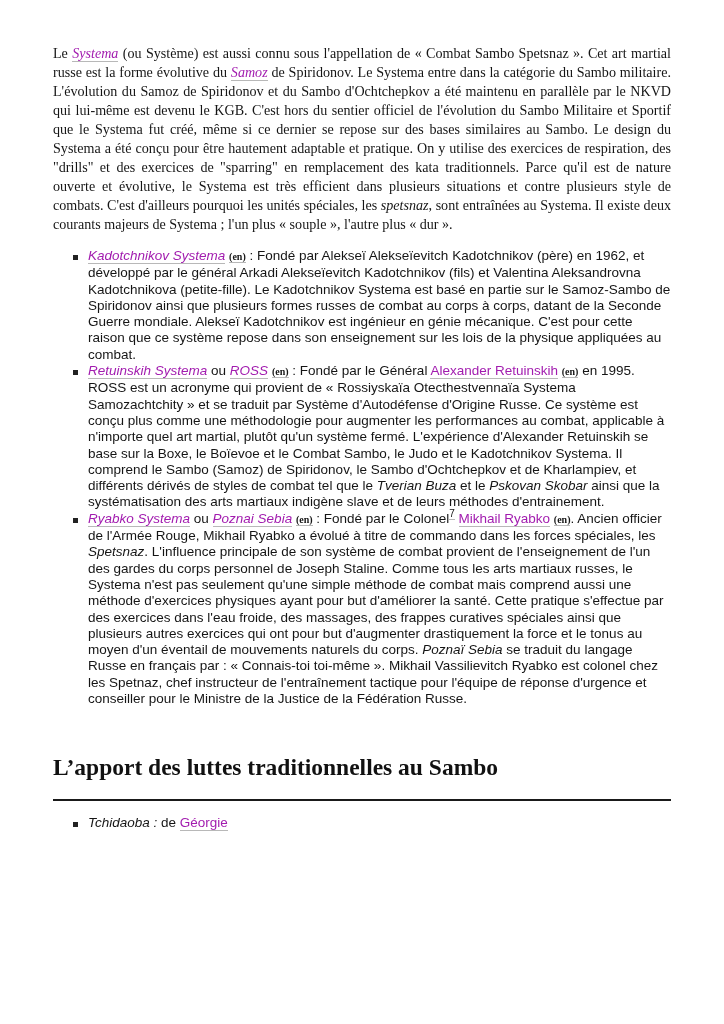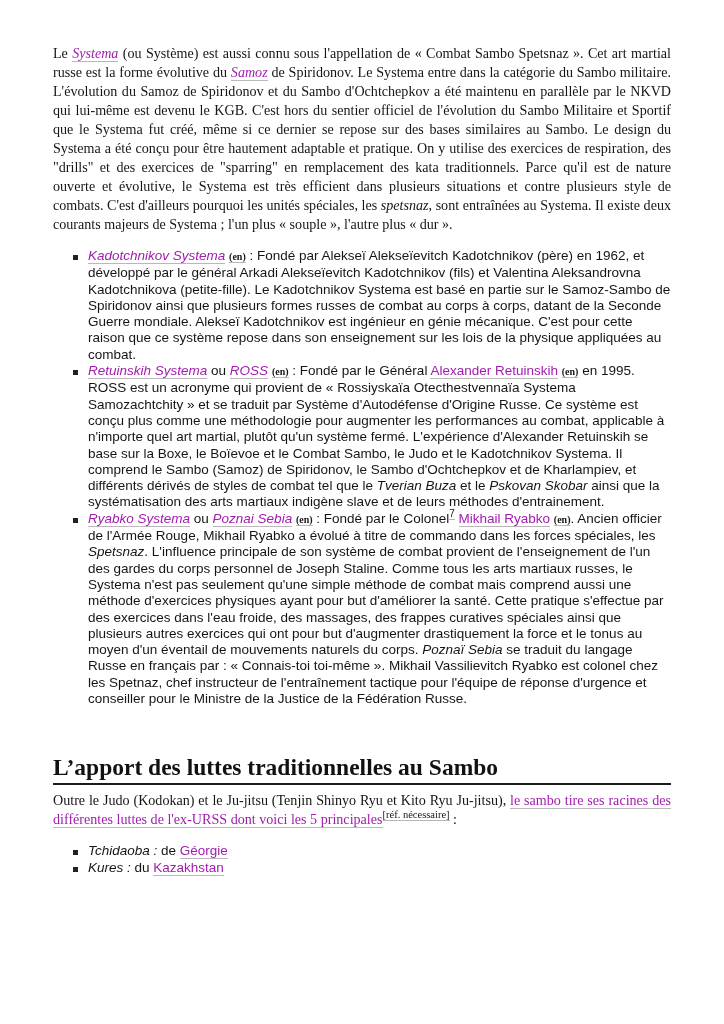--- a/index.html
+++ b/index.html
@@ -20,21 +20,21 @@
     content: ""; position: absolute; left: -15px; top: 7px; width: 5px; height: 5px; background: #222;
   }
   .en {
     font-family: Liberation Serif, serif; font-weight: bold; font-size: 10px;
     color: #151515; border-bottom: 1px solid #b8b8b8;
   }
   sup.ref { font-size: 10px; line-height: 0; vertical-align: 6px; }
   sup.ref a { color: #151515; text-decoration: none; border-bottom: 1px solid #b8b8b8; }
   h2 {
     font-family: "Liberation Serif", serif; font-weight: bold; font-size: 23.5px;
-    line-height: 28px; margin: 46px 0 0 0; padding-bottom: 2px;
+    line-height: 28px; margin: 46px 0 0 0; padding-bottom: 18px;
     border-bottom: 2px solid #1a1a1a; color: #111; width: 618px;
   }
   .para2 { margin-top: 6px; }
   sup.fix { font-family: "Liberation Serif", serif; font-size: 10.5px; vertical-align: 6px; line-height: 0; }
   sup.fix span { border-bottom: 1px solid #b8b8b8; }
   ul.sans.small { }
   i { font-style: italic; }
 </style>
 </head>
 <body>
@@ -46,20 +46,18 @@
   <ul class="sans">
     <li><a class="lnk"><i>Kadotchnikov Systema</i></a> <span class="en">(en)</span><span> : Fondé par Alekseï Alekseïevitch Kadotchnikov (père) en 1962, et développé par le général Arkadi Alekseïevitch Kadotchnikov (fils) et Valentina Aleksandrovna Kadotchnikova (petite-fille). Le Kadotchnikov Systema est basé en partie sur le Samoz-Sambo de Spiridonov ainsi que plusieurs formes russes de combat au corps à corps, datant de la Seconde Guerre mondiale. Alekseï Kadotchnikov est ingénieur en génie mécanique. C'est pour cette raison que ce système repose dans son enseignement sur les lois de la physique appliquées au combat.</span></li>
 
     <li><a class="lnk"><i>Retuinskih Systema</i></a><span> ou </span><a class="lnk"><i>ROSS</i></a> <span class="en">(en)</span><span> : Fondé par le Général </span><a class="lnk">Alexander Retuinskih</a> <span class="en">(en)</span><span> en 1995. ROSS est un acronyme qui provient de « Rossiyskaïa Otecthestvennaïa Systema Samozachtchity » et se traduit par Système d'Autodéfense d'Origine Russe. Ce système est conçu plus comme une méthodologie pour augmenter les performances au combat, applicable à n'importe quel art martial, plutôt qu'un système fermé. L'expérience d'Alexander Retuinskih se base sur la Boxe, le Boïevoe et le Combat Sambo, le Judo et le Kadotchnikov Systema. Il comprend le Sambo (Samoz) de Spiridonov, le Sambo d'Ochtchepkov et de Kharlampiev, et différents dérivés de styles de combat tel que le </span><i>Tverian Buza</i><span> et le </span><i>Pskovan Skobar</i><span> ainsi que la systématisation des arts martiaux indigène slave et de leurs méthodes d'entrainement.</span></li>
 
     <li><a class="lnk"><i>Ryabko Systema</i></a><span> ou </span><a class="lnk"><i>Poznai Sebia</i></a> <span class="en">(en)</span><span> : Fondé par le Colonel</span><sup class="ref"><a>7</a></sup> <a class="lnk">Mikhail Ryabko</a> <span class="en">(en)</span><span>. Ancien officier de l'Armée Rouge, Mikhail Ryabko a évolué à titre de commando dans les forces spéciales, les </span><i>Spetsnaz</i><span>. L'influence principale de son système de combat provient de l'enseignement de l'un des gardes du corps personnel de Joseph Staline. Comme tous les arts martiaux russes, le Systema n'est pas seulement qu'une simple méthode de combat mais comprend aussi une méthode d'exercices physiques ayant pour but d'améliorer la santé. Cette pratique s'effectue par des exercices dans l'eau froide, des massages, des frappes curatives spéciales ainsi que plusieurs autres exercices qui ont pour but d'augmenter drastiquement la force et le tonus au moyen d'un éventail de mouvements naturels du corps. </span><i>Poznaï Sebia</i><span> se traduit du langage Russe en français par : « Connais-toi toi-même ». Mikhail Vassilievitch Ryabko est colonel chez les Spetnaz, chef instructeur de l'entraînement tactique pour l'équipe de réponse d'urgence et conseiller pour le Ministre de la Justice de la Fédération Russe.</span></li>
   </ul>
 
   <h2>L’apport des luttes traditionnelles au Sambo</h2>
 
-  <p class="para para2"><span>Outre le Judo (Kodokan) et le Ju-jitsu (Tenjin Shinyo Ryu et Kito Ryu Ju-jitsu), </span><a class="lnk">le sambo tire ses racines des différentes luttes de l'ex-URSS dont voici les 5 principales</a><sup class="fix"><span>[réf. nécessaire]</span></sup><span> :</span></p>
 
   <ul class="sans small">
     <li><i>Tchidaoba :</i><span> de </span><a class="lnk">Géorgie</a></li>
-    <li><i>Kures :</i><span> du </span><a class="lnk">Kazakhstan</a></li>
   </ul>
 
 </div>
 
 </body></html>

